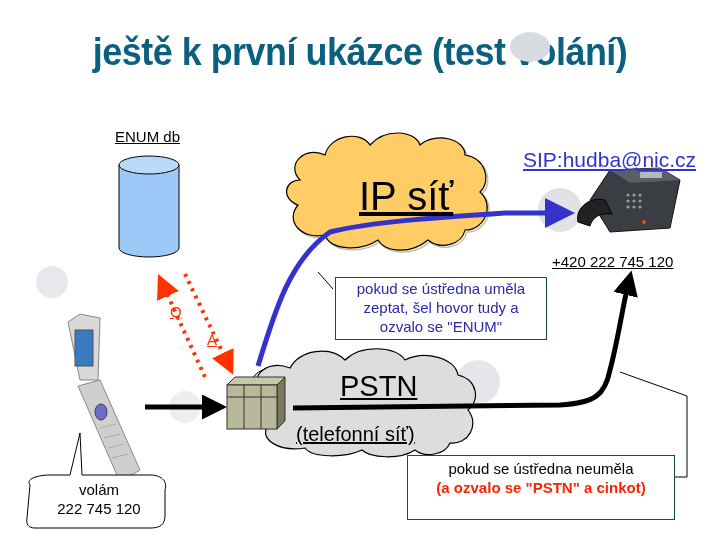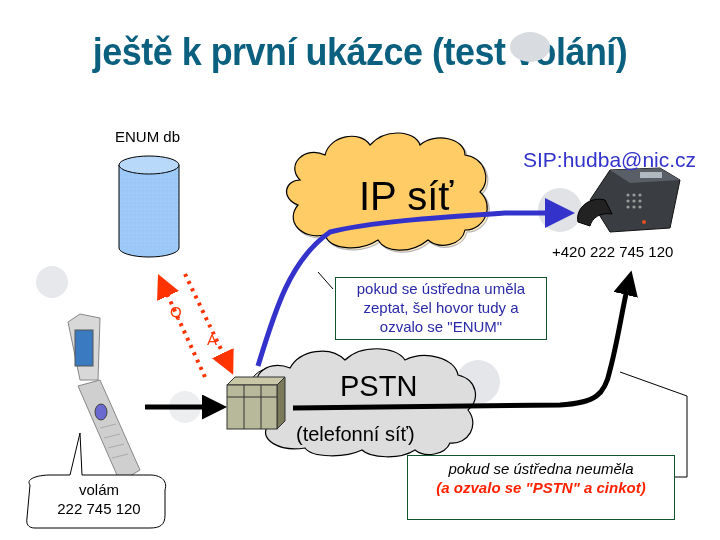--- a/index.html
+++ b/index.html
@@ -1,31 +1,31 @@
 <!DOCTYPE html>
 <html><head>
 <meta charset="utf-8">
 <style>
   html, body { margin: 0; padding: 0; }
   body { width: 720px; height: 540px; background: #ffffff; position: relative; overflow: hidden; font-family: "Liberation Sans", sans-serif; }
   .abs { position: absolute; }
   #title { left: 0; top: 30px; width: 720px; text-align: center; font-family: "Liberation Sans", sans-serif; font-weight: bold; font-size: 39px; color: #0b5f7f; letter-spacing: -0.5px; transform: scaleX(0.92); transform-origin: center; }
   svg#diagram { position: absolute; left: 0; top: 0; }
-  .lbl { position: absolute; white-space: nowrap; }
+  .lbl { position: absolute; white-space: nowrap; text-decoration: underline; }
   #enum-label { left: 115px; top: 128px; font-size: 15px; color: #000; }
   #ip-label { left: 359px; top: 174px; font-size: 40px; color: #000; }
   #sip-label { left: 523px; top: 148px; font-size: 21px; color: #3232cc; }
-  #phone-number { left: 552px; top: 243px; font-size: 15px; color: #000; }
+  #phone-number { left: 552px; top: 253px; font-size: 15px; color: #000; }
   #pstn-label { left: 340px; top: 370px; font-size: 29px; color: #000; }
   #pstn-sub { left: 296px; top: 423px; font-size: 20px; color: #000; text-align: center; }
   #q-label { left: 170px; top: 303px; font-size: 15px; color: #ff3300; }
   #a-label { left: 207px; top: 331px; font-size: 15px; color: #ff3300; }
   .box { position: absolute; background: #fff; border: 1px solid #14532d; text-align: center; font-size: 15px; line-height: 19px; }
   #enum-note { left: 335px; top: 277px; width: 210px; height: 60px; color: #2a2aa8; padding-top: 1px; }
-  #pstn-note { left: 407px; top: 455px; width: 266px; height: 60px; color: #000; padding-top: 3px; font-style: italic; }
+  #pstn-note { left: 407px; top: 455px; width: 266px; height: 60px; color: #000; padding-top: 3px; }
   #pstn-note .red { color: #ff2200; font-weight: bold; }
   #caller-text { left: 28px; top: 480px; width: 126px; text-align: center; font-size: 15px; line-height: 19px; color: #000; margin-left: 8px; }
 </style>
 </head>
 <body>
 
 <div id="title" class="abs">ještě k první ukázce (test volání)</div>
 
 <svg id="diagram" width="720" height="540" viewBox="0 0 720 540">
   <defs>

